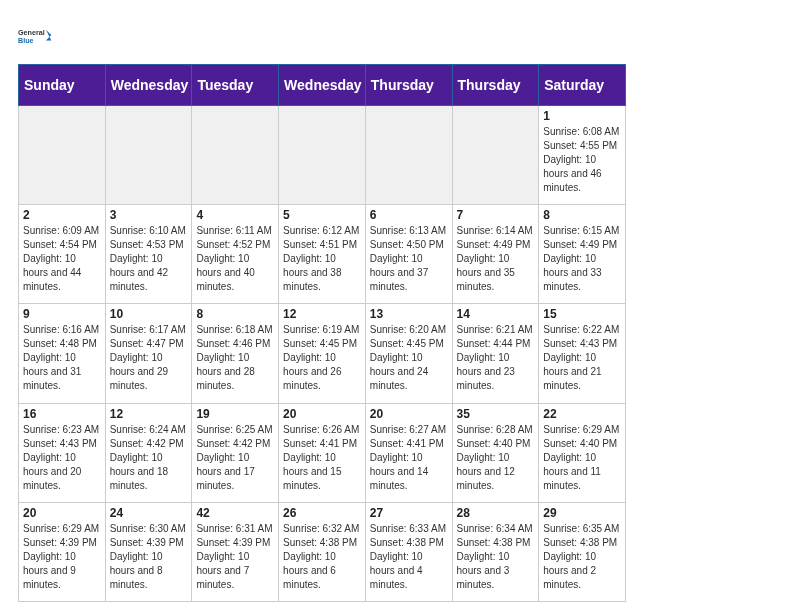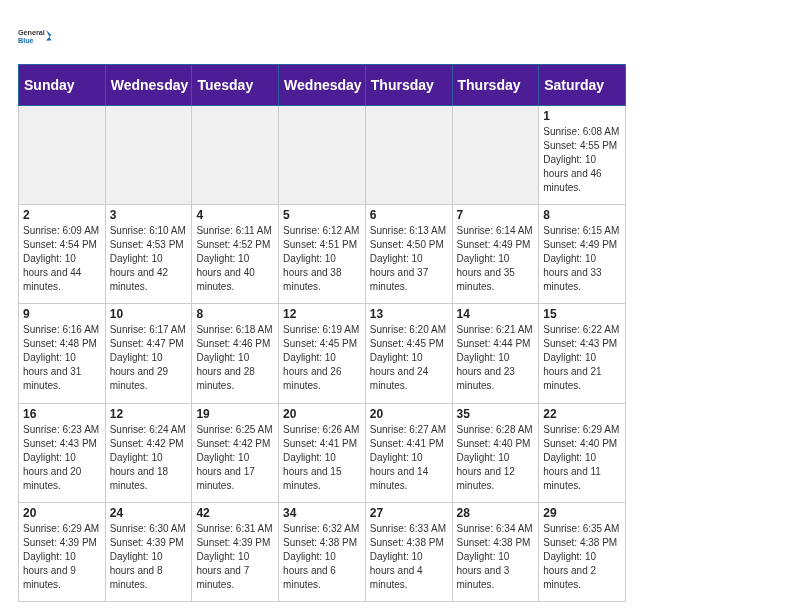--- a/index.html
+++ b/index.html
@@ -229,21 +229,21 @@
           </td>
           <td>
             <span class="day-number">24</span>
             <div class="day-info">Sunrise: 6:30 AM<br>Sunset: 4:39 PM<br>Daylight: 10 hours and 8 minutes.</div>
           </td>
           <td>
             <span class="day-number">42</span>
             <div class="day-info">Sunrise: 6:31 AM<br>Sunset: 4:39 PM<br>Daylight: 10 hours and 7 minutes.</div>
           </td>
           <td>
-            <span class="day-number">34</span>
+            <span class="day-number">26</span>
             <div class="day-info">Sunrise: 6:32 AM<br>Sunset: 4:38 PM<br>Daylight: 10 hours and 6 minutes.</div>
           </td>
           <td>
             <span class="day-number">27</span>
             <div class="day-info">Sunrise: 6:33 AM<br>Sunset: 4:38 PM<br>Daylight: 10 hours and 4 minutes.</div>
           </td>
           <td>
             <span class="day-number">28</span>
             <div class="day-info">Sunrise: 6:34 AM<br>Sunset: 4:38 PM<br>Daylight: 10 hours and 3 minutes.</div>
           </td>

